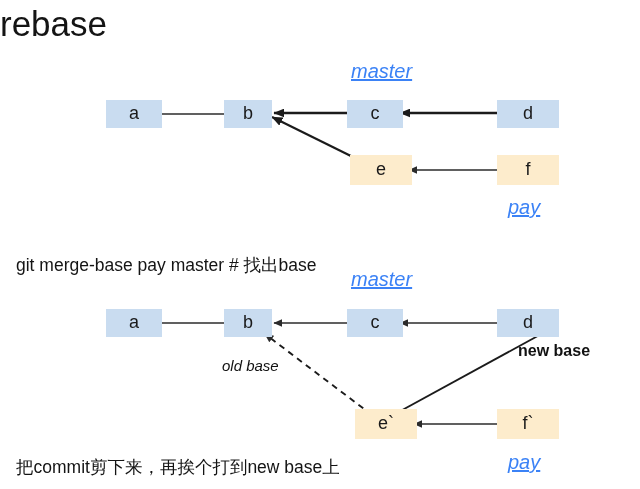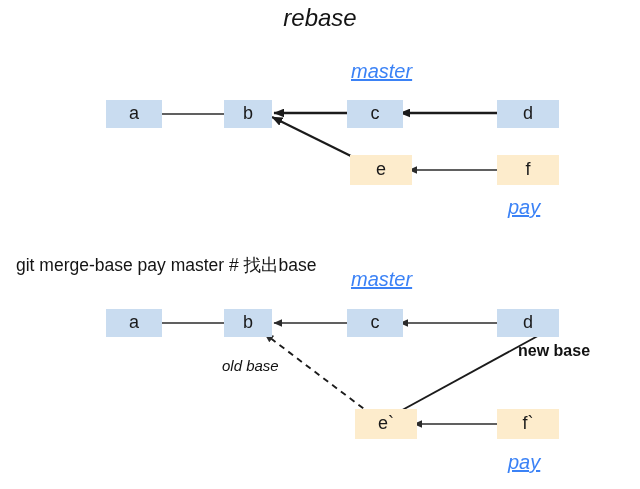--- a/index.html
+++ b/index.html
@@ -27,26 +27,25 @@
     top: 0;
     width: 640px;
     height: 489px;
     pointer-events: none;
   }
   .title {
     position: absolute;
     left: 0;
     top: 4px;
     width: 640px;
-    text-align: center;
-    font-size: 24px;
+    text-align: left;
+    font-size: 35px;
     font-weight: 400;
     letter-spacing: 0px;
     color: #141414;
-    font-style: italic;
   }
   .node {
     position: absolute;
     display: flex;
     align-items: center;
     justify-content: center;
     font-size: 18px;
     line-height: 1;
     color: #1a1a1a;
     box-sizing: border-box;
@@ -175,14 +174,15 @@
 
   <div class="node amber" style="left:355px; top:409px; width:62px; height:30px;">
     <span class="glyph">e`</span>
   </div>
   <div class="node amber" style="left:497px; top:409px; width:62px; height:30px;">
     <span class="glyph">f`</span>
   </div>
 
   <div class="branch-label" style="left:508px; top:451px;">pay</div>
 
+  <div class="caption" style="left:16px; top:455px;">把commit剪下来，再挨个打到new base上</div>
 
 </div>
 
 </body></html>

